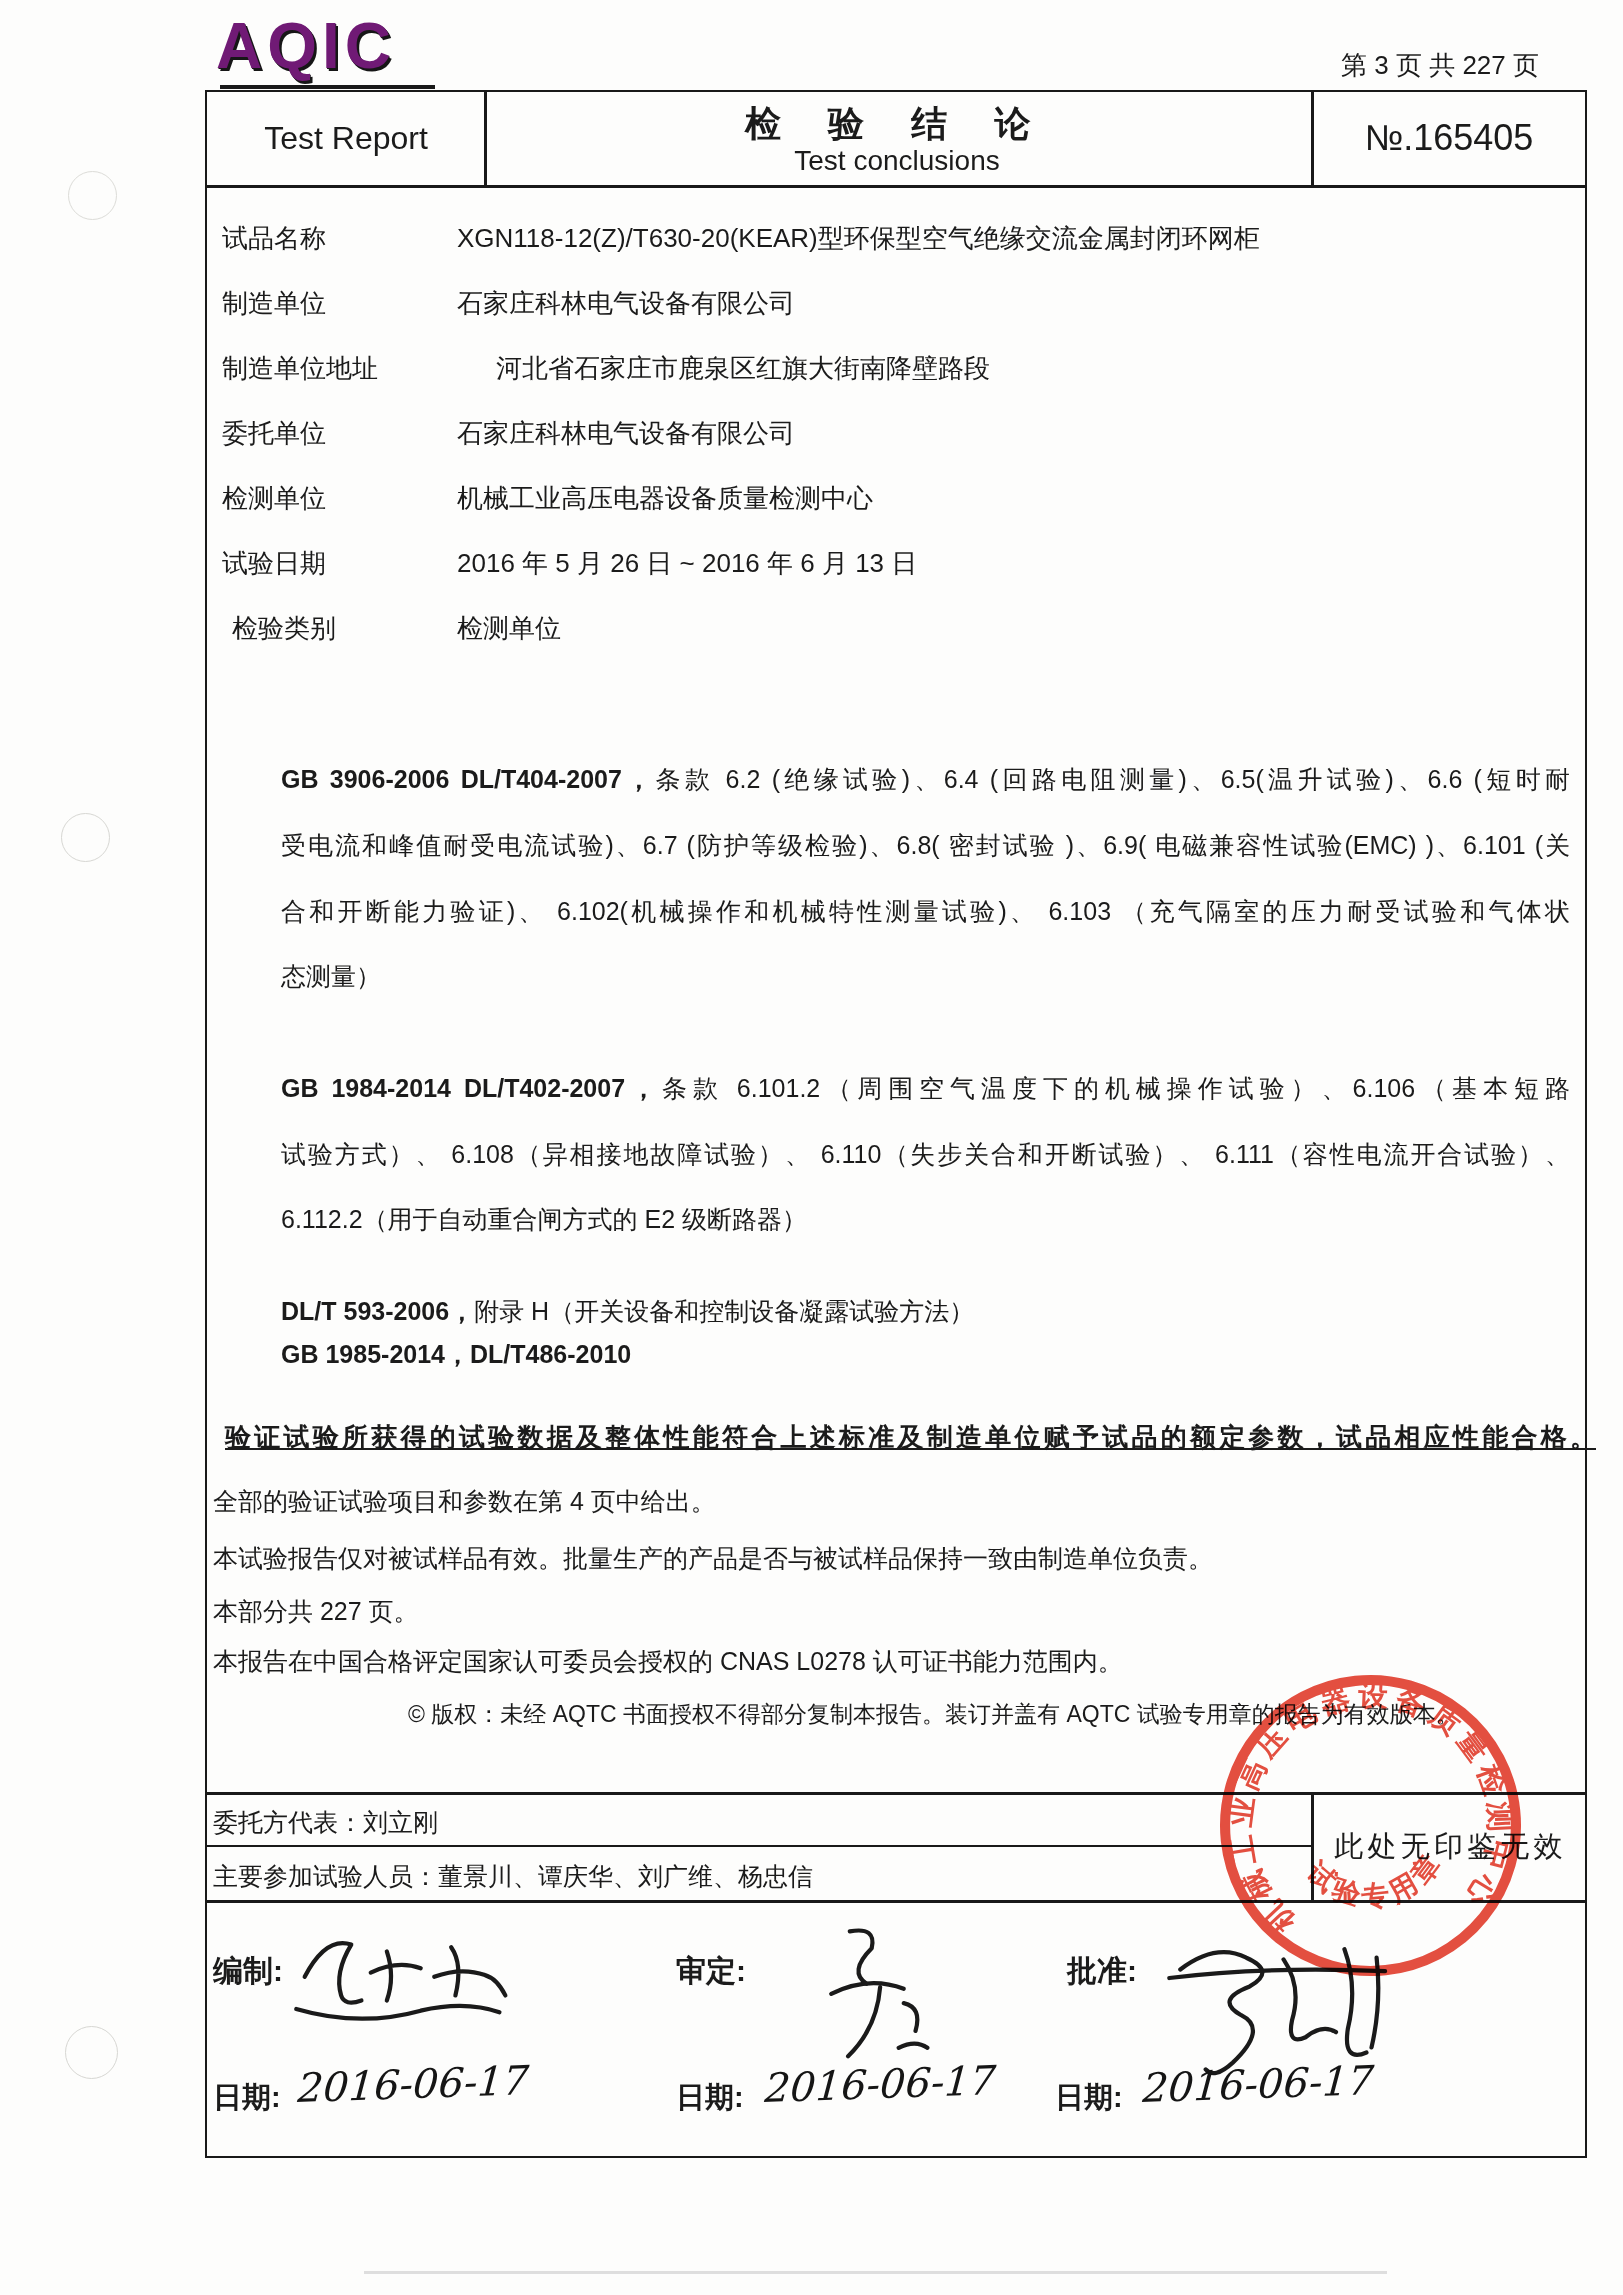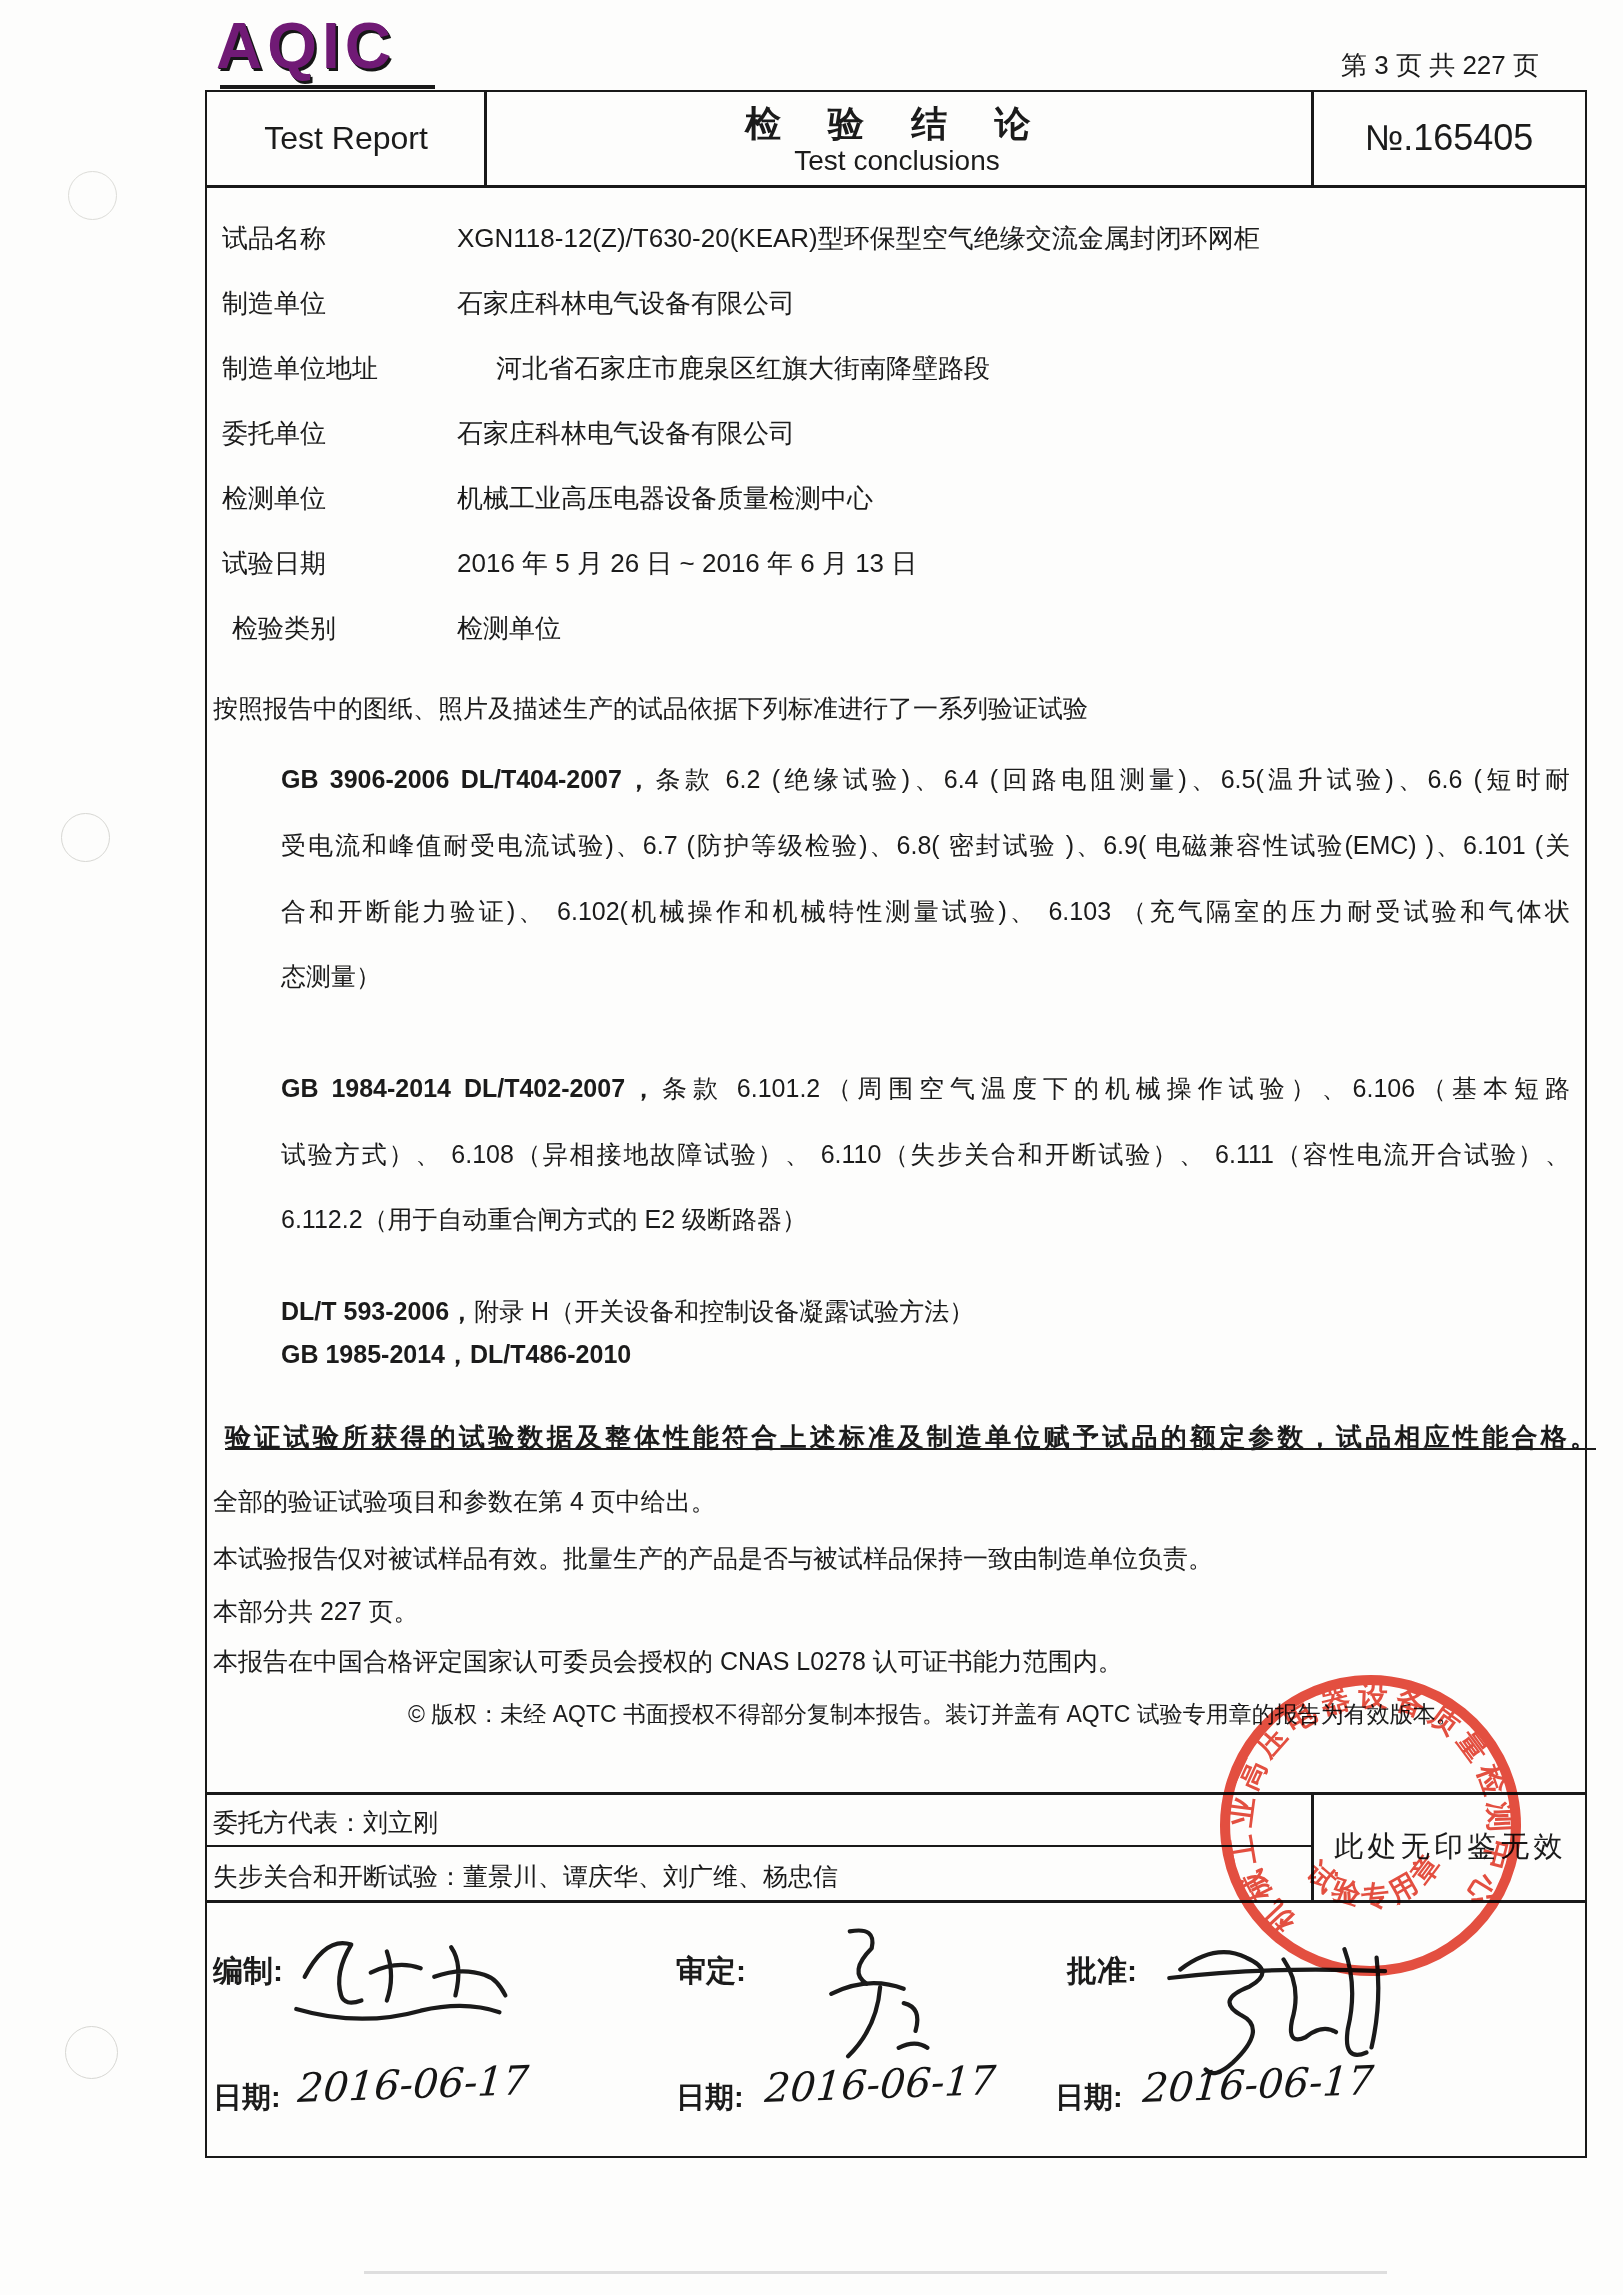--- a/index.html
+++ b/index.html
@@ -53,21 +53,20 @@
   <div class="line" style="left:457px;top:351px;font-size:26px;margin-left:39px;">河北省石家庄市鹿泉区红旗大街南降壁路段</div>
   <div class="line" style="left:222px;top:416px;font-size:26px;">委托单位</div>
   <div class="line" style="left:457px;top:416px;font-size:26px;">石家庄科林电气设备有限公司</div>
   <div class="line" style="left:222px;top:481px;font-size:26px;">检测单位</div>
   <div class="line" style="left:457px;top:481px;font-size:26px;">机械工业高压电器设备质量检测中心</div>
   <div class="line" style="left:222px;top:546px;font-size:26px;">试验日期</div>
   <div class="line" style="left:457px;top:546px;font-size:26px;">2016 年 5 月 26 日 ~ 2016 年 6 月 13 日</div>
   <div class="line" style="left:232px;top:611px;font-size:26px;">检验类别</div>
   <div class="line" style="left:457px;top:611px;font-size:26px;">检测单位</div>
 
-  <div class="line" style="left:213px;top:692px;font-size:25px;">按照报告中的图纸、照片及描述生产的试品依据下列标准进行了一系列验证试验</div>
 
   <div class="line j" style="left:281px;top:763px;width:1289px;font-size:25px;"><span class="bold">GB 3906-2006   DL/T404-2007，</span><span>条款 6.2 (绝缘试验)、6.4 (回路电阻测量)、6.5(温升试验)、6.6 (短时耐</span></div>
   <div class="line j" style="left:281px;top:829px;width:1289px;font-size:25px;">受电流和峰值耐受电流试验)、6.7 (防护等级检验)、6.8( 密封试验 )、6.9( 电磁兼容性试验(EMC) )、6.101 (关</div>
   <div class="line j" style="left:281px;top:895px;width:1289px;font-size:25px;">合和开断能力验证)、 6.102(机械操作和机械特性测量试验)、 6.103 （充气隔室的压力耐受试验和气体状</div>
   <div class="line" style="left:281px;top:960px;font-size:25px;">态测量）</div>
 
   <div class="line j" style="left:281px;top:1072px;width:1289px;font-size:25px;"><span class="bold">GB 1984-2014   DL/T402-2007，</span><span>条款 6.101.2（周围空气温度下的机械操作试验）、6.106（基本短路</span></div>
   <div class="line j" style="left:281px;top:1138px;width:1289px;font-size:25px;">试验方式）、 6.108（异相接地故障试验）、 6.110（失步关合和开断试验）、 6.111（容性电流开合试验）、</div>
   <div class="line" style="left:281px;top:1203px;font-size:25px;">6.112.2（用于自动重合闸方式的 E2 级断路器）</div>
 
@@ -80,21 +79,21 @@
   <div class="line" style="left:213px;top:1595px;font-size:25px;">本部分共 227 页。</div>
   <div class="line" style="left:213px;top:1645px;font-size:25px;">本报告在中国合格评定国家认可委员会授权的 CNAS L0278 认可证书能力范围内。</div>
   <div class="line" style="left:408px;top:1699px;font-size:23px;">© 版权：未经 AQTC 书面授权不得部分复制本报告。装订并盖有 AQTC 试验专用章的报告为有效版本。</div>
 
   <div class="rule" style="left:205px;top:1792px;width:1382px;height:3.4px;"></div>
   <div class="rule" style="left:205px;top:1845px;width:1108px;height:1.7px;"></div>
   <div class="rule" style="left:205px;top:1900px;width:1382px;height:2.5px;"></div>
   <div class="rule" style="left:1311px;top:1792px;width:2.5px;height:111px;"></div>
 
   <div class="line" style="left:213px;top:1806px;font-size:25px;"><span>委托方代表：</span><span>刘立刚</span></div>
-  <div class="line" style="left:213px;top:1860px;font-size:25px;"><span>失步关合和开断试验：</span><span>董景川、谭庆华、刘广维、杨忠信</span></div>
+  <div class="line" style="left:213px;top:1860px;font-size:25px;"><span>主要参加试验人员：</span><span>董景川、谭庆华、刘广维、杨忠信</span></div>
   <div class="abs center" style="left:1313px;top:1794px;width:275px;height:106px;font-size:29px;letter-spacing:4.2px;">此处无印鉴无效</div>
 
   <div class="line bold" style="left:213px;top:1951px;font-size:30px;">编制:</div>
   <div class="line bold" style="left:676px;top:1951px;font-size:30px;">审定:</div>
   <div class="line bold" style="left:1067px;top:1951px;font-size:30px;">批准:</div>
 
   <svg class="abs sig" style="left:292px;top:1926px;" width="254" height="127" viewBox="0 0 300 150">
     <path d="M15 60 Q40 12 70 22 Q50 55 58 82 Q62 95 82 88"></path>
     <path d="M112 30 Q122 60 112 88 M93 55 Q125 40 152 50"></path>
     <path d="M188 25 Q202 45 193 82 M168 60 Q200 48 228 58 Q242 62 252 82"></path>

